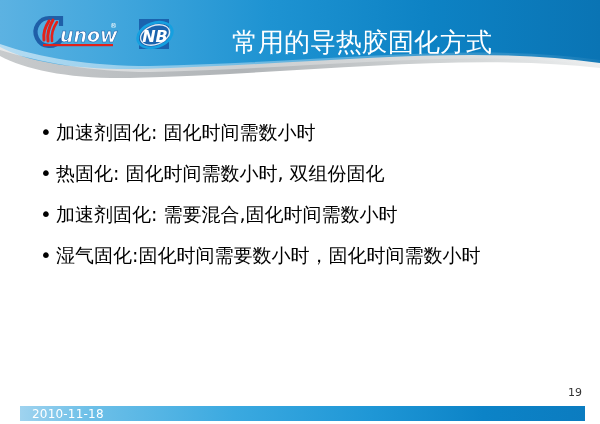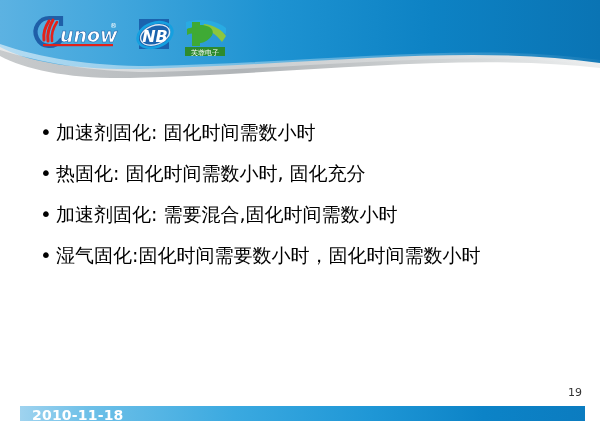--- a/index.html
+++ b/index.html
@@ -136,22 +136,22 @@
         #1f97d6 62%,
         #0c83c7 82%,
         #0b7cc0 100%);
     z-index: 5;
   }
   #footer-date {
     position: absolute;
     left: 32px;
     top: 407px;
     font-family: "DejaVu Sans", "Liberation Sans", sans-serif;
-    font-size: 14px;
-    font-weight: bold;
+    font-size: 12px;
+    font-weight: normal;
     color: #ffffff;
     letter-spacing: 0.2px;
     z-index: 6;
   }
 </style>
 </head>
 <body>
 
 <div id="slide">
 
@@ -206,47 +206,33 @@
       <path d="M23,6 C19,13 17,20 18,27" fill="none" stroke="#e32119" stroke-width="3" stroke-linecap="round"></path>
       <path d="M27,8 C23,14 21,20 22,27" fill="none" stroke="#e32119" stroke-width="2.6" stroke-linecap="round"></path>
 
       <text x="30" y="28" font-family="DejaVu Sans, Liberation Sans, sans-serif" font-size="19" font-weight="bold" font-style="italic" fill="#ffffff" stroke="#1f5fa8" stroke-width="0.6">unow</text>
       <text x="80" y="14" font-family="DejaVu Sans, Liberation Sans, sans-serif" font-size="7" fill="#ffffff">®</text>
 
       <rect x="13" y="30" width="70" height="2.2" fill="#e32119"></rect>
     </svg>
   </div>
 
-  <div class="logo" id="logo-green">
-    <svg width="46" height="42" viewBox="0 0 46 42" xmlns="http://www.w3.org/2000/svg">
-
-      <path d="M4,6 C18,2 34,4 44,12 L44,18 C32,10 18,8 4,13 Z" fill="#29abe2"></path>
-
-      <path d="M22,8 C32,9 40,14 44,20 L40,26 C34,18 28,14 20,13 Z" fill="#8cc63f"></path>
-
-      <path d="M10,6 L18,6 L18,30 L10,30 Z" fill="#3faa35"></path>
-      <path d="M18,9 C30,9 34,16 28,22 C24,26 20,27 18,27 Z" fill="#3faa35"></path>
-      <path d="M5,13 C9,11 14,11 17,13 L17,20 C13,17 9,17 5,19 Z" fill="#3faa35"></path>
-
-      <rect x="3" y="31" width="40" height="9" fill="#2e8b2e"></rect>
-      <text x="23" y="38.5" text-anchor="middle" font-family="DejaVu Sans, Liberation Sans, sans-serif" font-size="7" fill="#ffffff">芙蓉电子</text>
-    </svg>
-  </div>
-
+
+  <div id="slide-title">常用的导热胶固化方式</div>
 
   <div id="body-content">
 
     <div class="bullet-row">
       <span class="bullet-marker">•</span>
       <span class="bullet-text">加速剂固化: 固化时间需数小时</span>
     </div>
 
     <div class="bullet-row">
       <span class="bullet-marker">•</span>
-      <span class="bullet-text">热固化: 固化时间需数小时, 固化充分</span>
+      <span class="bullet-text">热固化: 固化时间需数小时, 双组份固化</span>
     </div>
 
     <div class="bullet-row">
       <span class="bullet-marker">•</span>
       <span class="bullet-text">加速剂固化: 需要混合,固化时间需数小时</span>
     </div>
 
     <div class="bullet-row">
       <span class="bullet-marker">•</span>
       <span class="bullet-text">湿气固化:固化时间需要数小时，固化时间需数小时</span>

